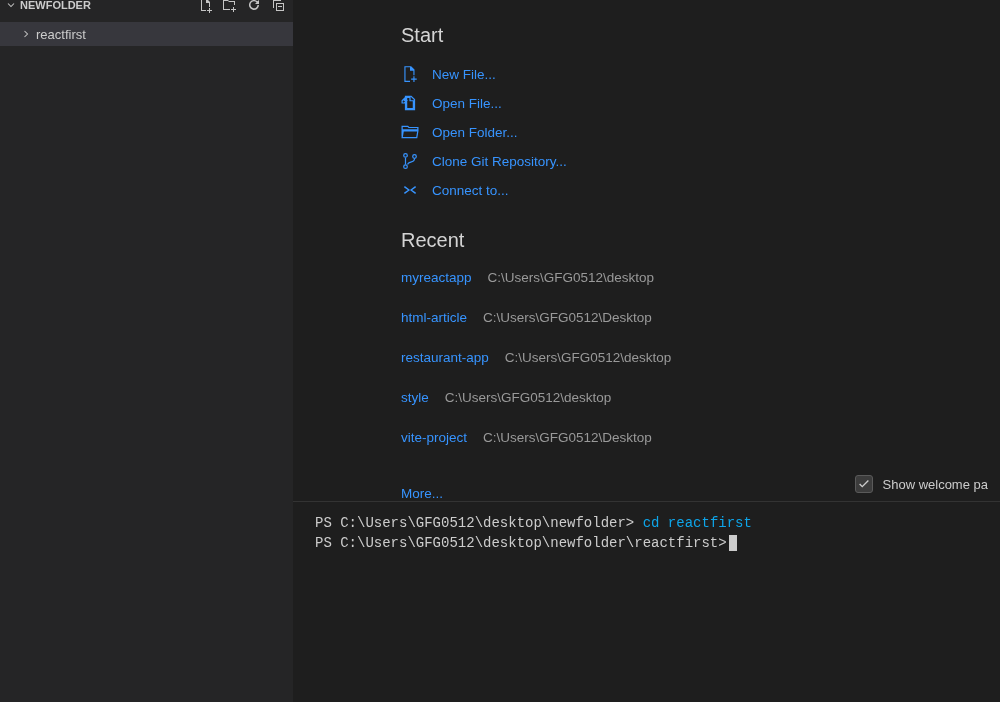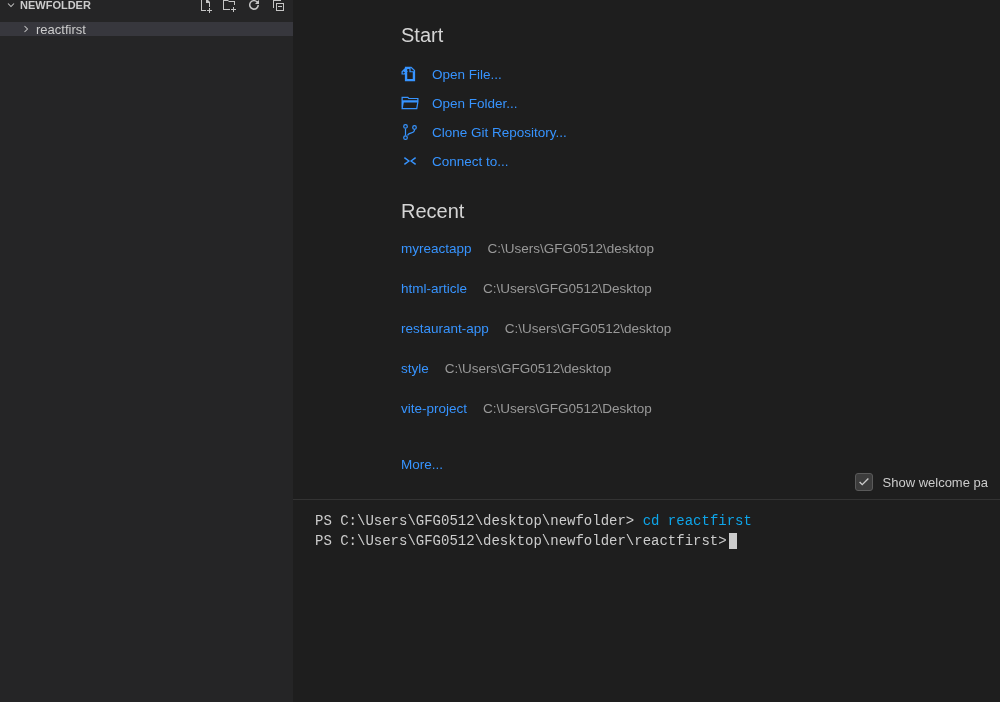--- a/index.html
+++ b/index.html
@@ -45,21 +45,21 @@
 .sidebar-header .ico {
   width: 18px;
   height: 18px;
   display: flex;
   align-items: center;
   justify-content: center;
   color: #c5c5c5;
   cursor: pointer;
 }
 .tree-item {
-  height: 14px;
+  height: 24px;
   background: #37373d;
   display: flex;
   align-items: center;
   padding-left: 20px;
   font-size: 13px;
   color: #cccccc;
   cursor: pointer;
 }
 .tree-item .chev {
   width: 14px;
@@ -241,20 +241,28 @@
   </div>
 </div>
 
 <div class="main">
   <div class="editor">
     <div class="section-title">Start</div>
     <div class="start-list">
       <div class="start-item">
         <span class="ic">
           <svg width="18" height="18" viewBox="0 0 16 16">
+              <path d="M3 1h6l3 3v5h-1V5H8V2H4v12h4v1H3z M12 10v2h2v1h-2v2h-1v-2H9v-1h2v-2z" fill="#3794ff"></path>
+            </svg>
+        </span>
+        <span class="lbl">New File...</span>
+      </div>
+      <div class="start-item">
+        <span class="ic">
+          <svg width="18" height="18" viewBox="0 0 16 16">
               <path d="M4 2h5l3 3v9H4z M5 3v10h6V6H8V3z M1 6l2-2v2h2l-2 2H1z" fill="none" stroke="#3794ff" stroke-width="1.1"></path>
             </svg>
         </span>
         <span class="lbl">Open File...</span>
       </div>
       <div class="start-item">
         <span class="ic">
           <svg width="18" height="18" viewBox="0 0 16 16">
               <path d="M1 3h5l1 1h8v2H2l-1 6V3z M2 7h13l-1 6H1z" fill="none" stroke="#3794ff" stroke-width="1.1"></path>
             </svg>

